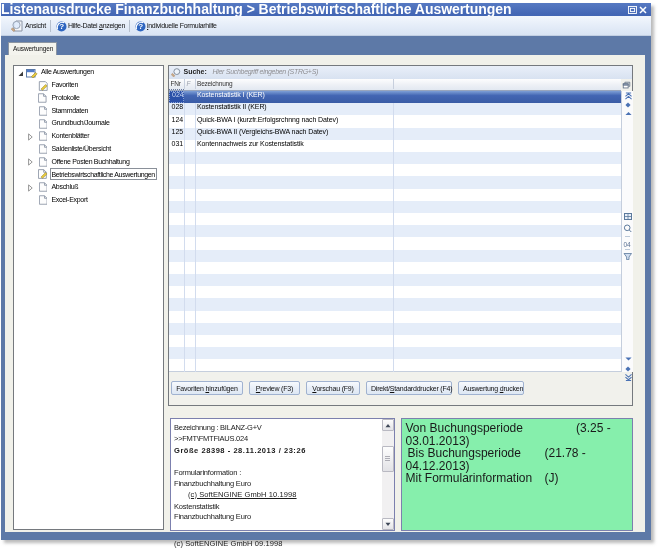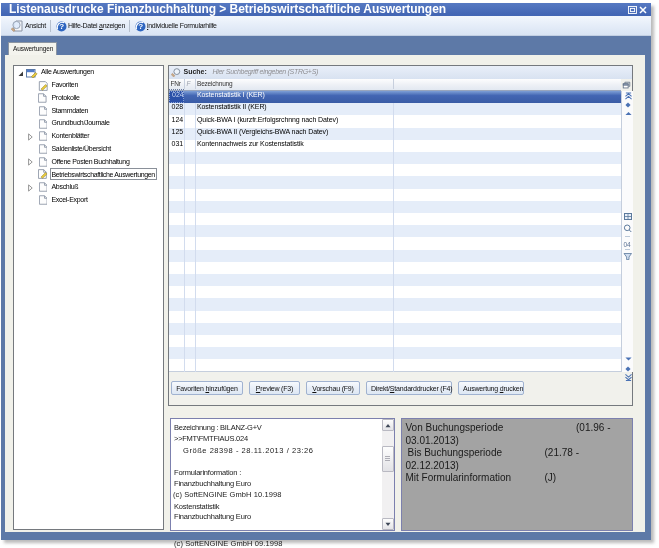--- a/index.html
+++ b/index.html
@@ -4,21 +4,21 @@
 <style>
 * { margin:0; padding:0; box-sizing:border-box; }
 html,body { width:659px; height:548px; background:#ffffff; overflow:hidden; }
 body { font-family:"Liberation Sans", sans-serif; color:#1a1a1a; }
 #page { position:absolute; left:0; top:0; width:659px; height:548px; }
 .abs { position:absolute; }
 #win { left:1px; top:3px; width:650px; height:537px; background:#5d79a7;
   box-shadow:3px 3px 3px rgba(120,120,120,.5); }
 #titlebar { left:1px; top:3px; width:650px; height:24px;
   background:linear-gradient(180deg,#5679c2 0%,#4467b5 45%,#3e62ae 100%);
-  color:#fff; font-size:12px; font-weight:bold; line-height:13.5px; padding-left:8px; letter-spacing:-0.05px;
+  color:#fff; font-size:14px; font-weight:bold; line-height:13.5px; padding-left:0; letter-spacing:-0.05px;
   white-space:nowrap; }
 #toolbar { left:1px; top:16px; width:650px; height:20px;
   background:linear-gradient(180deg,#f3f7fd 0%,#e4ecf8 55%,#d9e4f3 100%);
   border-bottom:1px solid #c2cfe2; }
 .tsep { top:20px; width:1px; height:12px; background:#b6c0ce; }
 .tlabel { top:16px; height:20px; line-height:20px; font-size:7px; letter-spacing:-0.3px; color:#111; }
 #tab { left:8px; top:42px; width:49px; height:13px; background:#f4f4ee;
   border:1px solid #8b95a2; border-bottom:none; font-size:6.5px; line-height:12px;
   padding-left:4px; color:#111; letter-spacing:-0.1px;}
 #content { left:5px; top:54.5px; width:640px; height:477.5px; background:#f1f1ea; }
@@ -38,22 +38,22 @@
 #selrow { background:linear-gradient(180deg,#7e9fd6 0%,#4366b3 38%,#3a5ca6 100%); color:#fff; }
 .colline { width:1px; background:#d2dcee; }
 #iconstrip { left:621px; top:90.6px; width:11.5px; height:281.9px; background:#fbfbfc; border-left:1px solid #c5cedd; }
 #btnrow { left:171px; top:381px; height:15px; white-space:nowrap; font-size:0; }
 .btn { display:inline-block; height:14px; line-height:13px; font-size:7px; letter-spacing:-0.2px; color:#111;
   background:linear-gradient(180deg,#f7fafd 0%,#e9eff8 50%,#dde7f3 100%);
   border:1px solid #a0b2d0; border-radius:2px; padding:0 4px; margin-right:6px; text-align:center;}
 #infobox1 { left:170px; top:417.5px; width:224.5px; height:113px; background:#fff; border:1px solid #7c80ae;
   font-size:7.5px; line-height:11.35px; }
 #sb1 { position:absolute; right:0; top:0; width:12px; height:111px; background:#f1f0f1; }
-#infobox2 { left:400.5px; top:417.5px; width:232.5px; height:113px; background:#a3a3a3; border:1px solid #7c80ae;
-  font-size:10px; line-height:12.5px; }
+#infobox2 { left:400.5px; top:417.5px; width:232.5px; height:113px; background:#86efac; border:1px solid #7c80ae;
+  font-size:12px; line-height:12.5px; }
 .i2 { position:absolute; white-space:nowrap; }
 </style>
 </head>
 <body>
 <div id="page">
   <div id="win" class="abs"></div>
   <div id="titlebar" class="abs">Listenausdrucke Finanzbuchhaltung &gt; Betriebswirtschaftliche Auswertungen
     <svg class="abs" style="left:627px;top:3px" width="9" height="8" viewBox="0 0 9 8">
       <rect x="0.5" y="0.5" width="8" height="7" fill="none" stroke="#fff" stroke-width="0.9"></rect>
       <rect x="2.4" y="2.4" width="4.2" height="3.2" fill="none" stroke="#fff" stroke-width="0.9"></rect>
@@ -241,45 +241,45 @@
     <path d="M3.5 3 v-1.5 h6 v5 h-1.5" fill="none" stroke="#5f6e85"></path>
   </svg>
 
   <div id="btnrow" class="abs">
     <span class="btn" style="width:72px;">Favoriten <u>h</u>inzufügen</span><span class="btn" style="width:51px;"><u>P</u>review (F3)</span><span class="btn" style="width:54px;"><u>V</u>orschau (F9)</span><span class="btn" style="width:86px;">Direkt/<u>S</u>tandarddrucker (F4)</span><span class="btn" style="width:66px;">Auswertung <u>d</u>rucken</span>
   </div>
 
   <div id="infobox1" class="abs">
     <div class="abs" style="left:3px;top:3.6px;white-space:nowrap;letter-spacing:-0.25px;">Bezeichnung : BILANZ-G+V</div>
     <div class="abs" style="left:3px;top:14.8px;white-space:nowrap;letter-spacing:-0.25px;">&gt;&gt;FMT\FMTFIAUS.024</div>
-    <div class="abs" style="left:12px;top:26.0px;white-space:nowrap;letter-spacing:0.55px;">Größe 28398 - 28.11.2013 / 23:26</div>
+    <div class="abs" style="left:3px;top:26.0px;white-space:nowrap;letter-spacing:0.55px;font-weight:bold;">Größe 28398 - 28.11.2013 / 23:26</div>
     <div class="abs" style="left:3px;top:48.4px;white-space:nowrap;letter-spacing:-0.2px;">Formularinformation :</div>
     <div class="abs" style="left:3px;top:59.6px;white-space:nowrap;letter-spacing:-0.2px;">Finanzbuchhaltung Euro</div>
-    <div class="abs" style="left:2px;top:70px;white-space:nowrap;letter-spacing:0.1px;">(c) SoftENGINE GmbH 10.1998</div>
+    <div class="abs" style="left:17px;top:70px;white-space:nowrap;letter-spacing:0.1px;text-decoration:underline;">(c) SoftENGINE GmbH 10.1998</div>
     <div class="abs" style="left:3px;top:82.0px;white-space:nowrap;letter-spacing:-0.2px;">Kostenstatistik</div>
     <div class="abs" style="left:3px;top:92.7px;white-space:nowrap;letter-spacing:-0.2px;">Finanzbuchhaltung Euro</div>
     <div class="abs" style="left:3px;top:119px;white-space:nowrap;letter-spacing:0.1px;">(c) SoftENGINE GmbH 09.1998</div>
     <div id="sb1">
       <div class="abs" style="left:0;top:0;width:12px;height:12px;background:linear-gradient(180deg,#fdfdfd,#e4e4e8);border:1px solid #b9b9c2;border-radius:1px;"></div>
       <svg class="abs" style="left:3px;top:4px" width="6" height="5" viewBox="0 0 6 5">
           <path d="M0.5 4.2 L3 1 L5.5 4.2 Z" fill="#3e4757"></path>
         </svg>
       <div class="abs" style="left:0;top:27px;width:12px;height:26px;background:linear-gradient(180deg,#fdfdfd,#e2e2e6);border:1px solid #b9b9c2;border-radius:1px;"></div>
       <svg class="abs" style="left:3.5px;top:37px" width="5" height="5" viewBox="0 0 5 5">
           <path d="M0 0.5 h5 M0 2.5 h5 M0 4.5 h5" stroke="#9a9aa4" stroke-width=".8"></path>
         </svg>
       <div class="abs" style="left:0;top:99px;width:12px;height:12px;background:linear-gradient(180deg,#fdfdfd,#e4e4e8);border:1px solid #b9b9c2;border-radius:1px;"></div>
       <svg class="abs" style="left:3px;top:103px" width="6" height="5" viewBox="0 0 6 5">
           <path d="M0.5 0.8 L3 4 L5.5 0.8 Z" fill="#3e4757"></path>
         </svg>
     </div>
   </div>
   <div id="infobox2" class="abs">
     <div class="i2" style="left:4px;top:3.5px;">Von Buchungsperiode</div>
-    <div class="i2" style="left:174.5px;top:3.5px;">(01.96 -</div>
+    <div class="i2" style="left:174.5px;top:3.5px;">(3.25 -</div>
     <div class="i2" style="left:4px;top:16px;">03.01.2013)</div>
     <div class="i2" style="left:6px;top:28.5px;">Bis Buchungsperiode</div>
     <div class="i2" style="left:143px;top:28.5px;">(21.78 -</div>
-    <div class="i2" style="left:4px;top:41px;">02.12.2013)</div>
+    <div class="i2" style="left:4px;top:41px;">04.12.2013)</div>
     <div class="i2" style="left:4px;top:53.5px;">Mit Formularinformation</div>
     <div class="i2" style="left:143px;top:53.5px;">(J)</div>
   </div>
 </div>
 
 </body></html>

